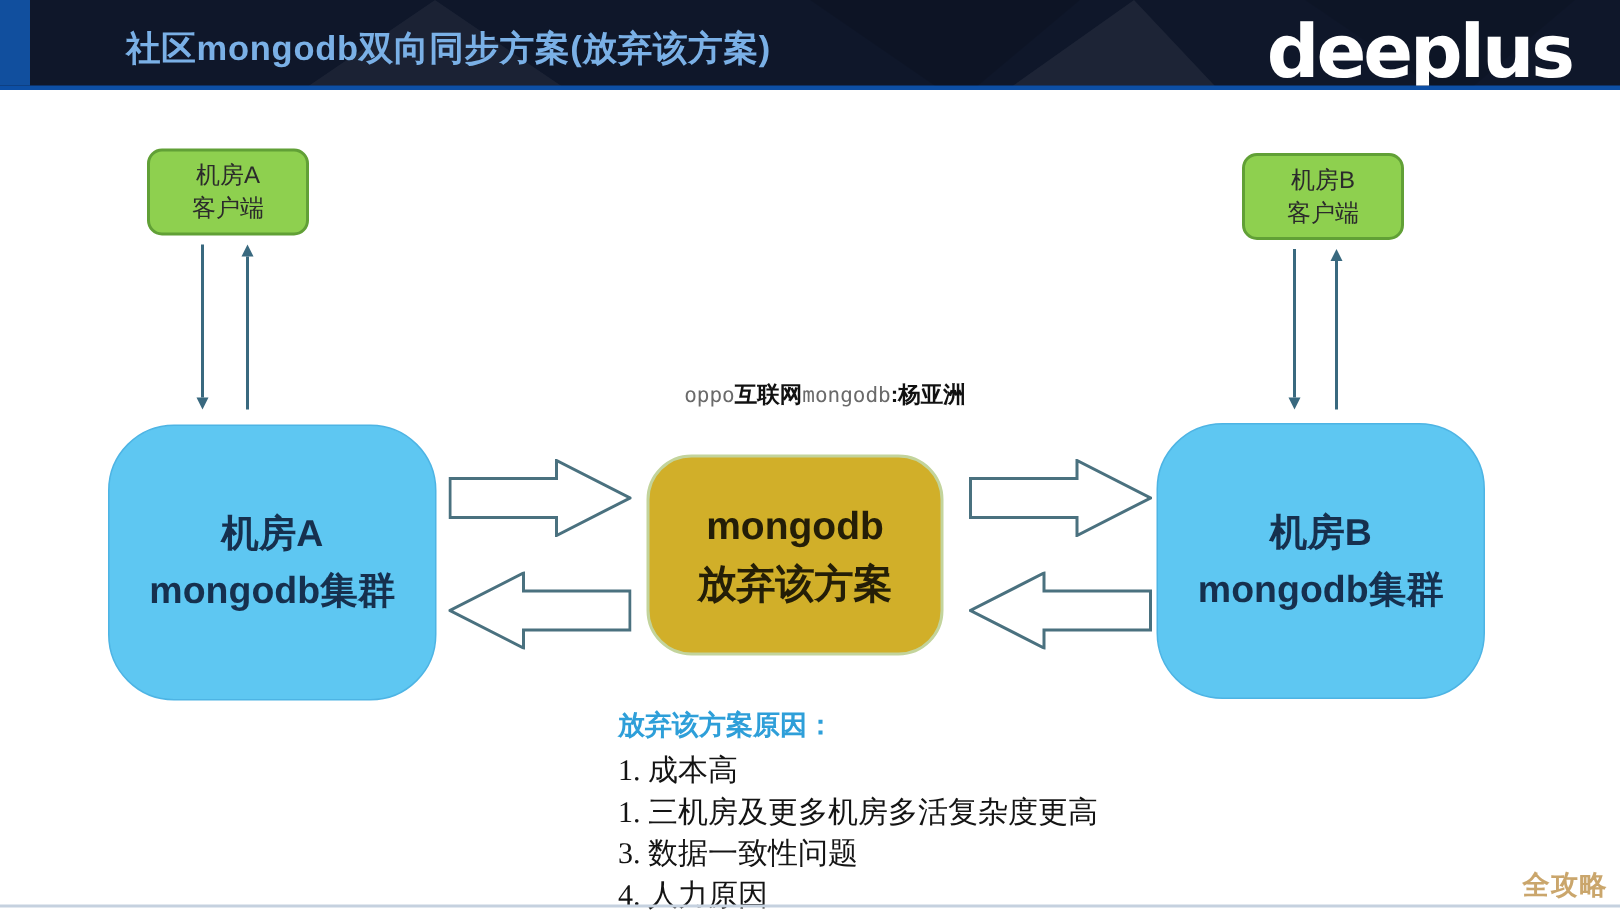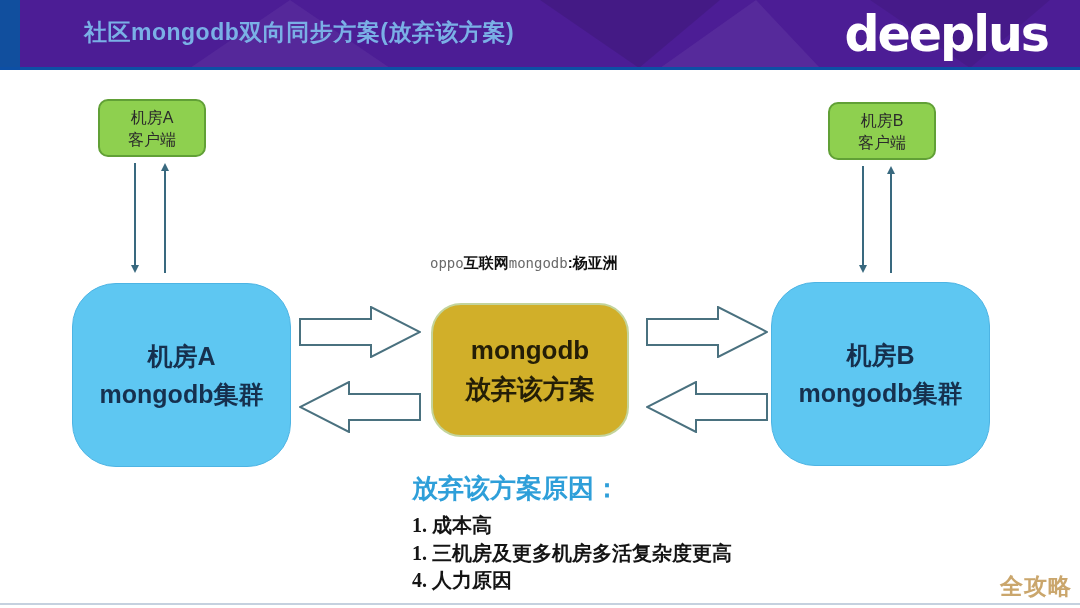--- a/index.html
+++ b/index.html
@@ -1,22 +1,22 @@
 <!DOCTYPE html>
 <html><head>
 <meta charset="utf-8">
 <style>
   * { margin:0; padding:0; box-sizing:border-box; }
   html,body { width:1080px; height:608px; }
   body { font-family:"Liberation Sans","DejaVu Sans",sans-serif; background:#fff; overflow:hidden; }
   .slide { position:relative; width:1080px; height:608px; background:#ffffff; overflow:hidden; }
 
   
-  .header { position:absolute; left:0; top:0; width:1080px; height:70px;
-            background:#4c1d95; border-bottom:3px solid #0d4fa5; overflow:hidden; }
+  .header { position:absolute; left:0; top:0; width:1080px; height:60px;
+            background:#0f172a; border-bottom:3px solid #0d4fa5; overflow:hidden; }
   .header .strip { position:absolute; left:0; top:0; width:20px; height:68px; background:#114f9e; }
   .tri { position:absolute; top:0; height:68px; }
   .tri1 { left:190px; width:200px; background:rgba(255,255,255,0.05); clip-path:polygon(0 100%,50% 0,100% 100%); }
   .tri2 { left:540px; width:180px; background:rgba(0,0,0,0.10); clip-path:polygon(0 0,100% 0,55% 100%); }
   .tri3 { left:660px; width:160px; background:rgba(255,255,255,0.06); clip-path:polygon(0 100%,60% 0,100% 100%); }
   .tri4 { left:850px; width:200px; background:rgba(0,0,0,0.08); clip-path:polygon(10% 0,100% 0,60% 100%); }
   .header-title { position:absolute; left:84px; top:0; height:65px; line-height:65px;
                   font-size:23px; font-weight:bold; color:#7ab0e6; letter-spacing:0.5px; }
   .logo { position:absolute; right:32px; top:6px; font-size:49px; font-weight:bold; color:#ffffff;
           letter-spacing:-2px; font-family:"DejaVu Sans",sans-serif; }
@@ -52,34 +52,34 @@
               color:#241e07; font-size:26px; line-height:39px; font-weight:600; }
 
   
   .harrow { position:absolute; width:122px; height:52px; }
   .ar1 { left:299px; top:306px; }
   .ar2 { left:299px; top:381px; }
   .ar3 { left:646px; top:306px; }
   .ar4 { left:646px; top:381px; }
 
   
-  .watermark { position:absolute; left:430px; top:254px; width:240px; 
+  .watermark { position:absolute; left:430px; top:254px; width:240px; text-align:center;
                font-size:14px; color:#6a6a6a; white-space:nowrap; }
   .watermark .mono { font-family:"DejaVu Sans Mono",monospace; color:#6a6a6a; }
   .watermark .bold { font-weight:bold; color:#111111; font-size:15px; }
 
   
   .reasons { position:absolute; left:412px; top:471px; }
-  .reasons-heading { color:#2e9fd9; font-weight:bold; font-size:26px; margin-bottom:6px; }
+  .reasons-heading { color:#2e9fd9; font-weight:bold; font-size:18px; margin-bottom:6px; }
   .reason-item { font-size:20px; color:#141414; line-height:27.5px;
-                 font-family:"Liberation Serif","DejaVu Serif",serif;font-weight:bold; }
+                 font-family:"Liberation Serif","DejaVu Serif",serif; }
 
   
   .bottom-rule { position:absolute; left:0; bottom:3px; width:1080px; height:2px; background:#c5d1df; }
-  .footer-watermark { position:absolute; right:8px; bottom:6px; font-size:23px; font-weight:bold;
+  .footer-watermark { position:absolute; right:8px; bottom:6px; font-size:18px; font-weight:bold;
                       color:#c8a265; opacity:0.95; letter-spacing:1px; }
 </style>
 </head>
 <body>
 
 <div class="slide">
 
   <div class="header">
     <div class="strip"></div>
     <div class="tri tri1"></div>
@@ -132,19 +132,20 @@
   </svg>
 
   <div class="watermark">
     <span class="mono">oppo</span><span class="bold">互联网</span><span class="mono">mongodb</span><span class="bold">:杨亚洲</span>
   </div>
 
   <div class="reasons">
     <div class="reasons-heading">放弃该方案原因：</div>
     <div class="reason-item">1. 成本高</div>
     <div class="reason-item">1. 三机房及更多机房多活复杂度更高</div>
+    <div class="reason-item">3. 数据一致性问题</div>
     <div class="reason-item">4. 人力原因</div>
   </div>
 
   <div class="bottom-rule"></div>
   <div class="footer-watermark">全攻略</div>
 
 </div>
 
 </body></html>

